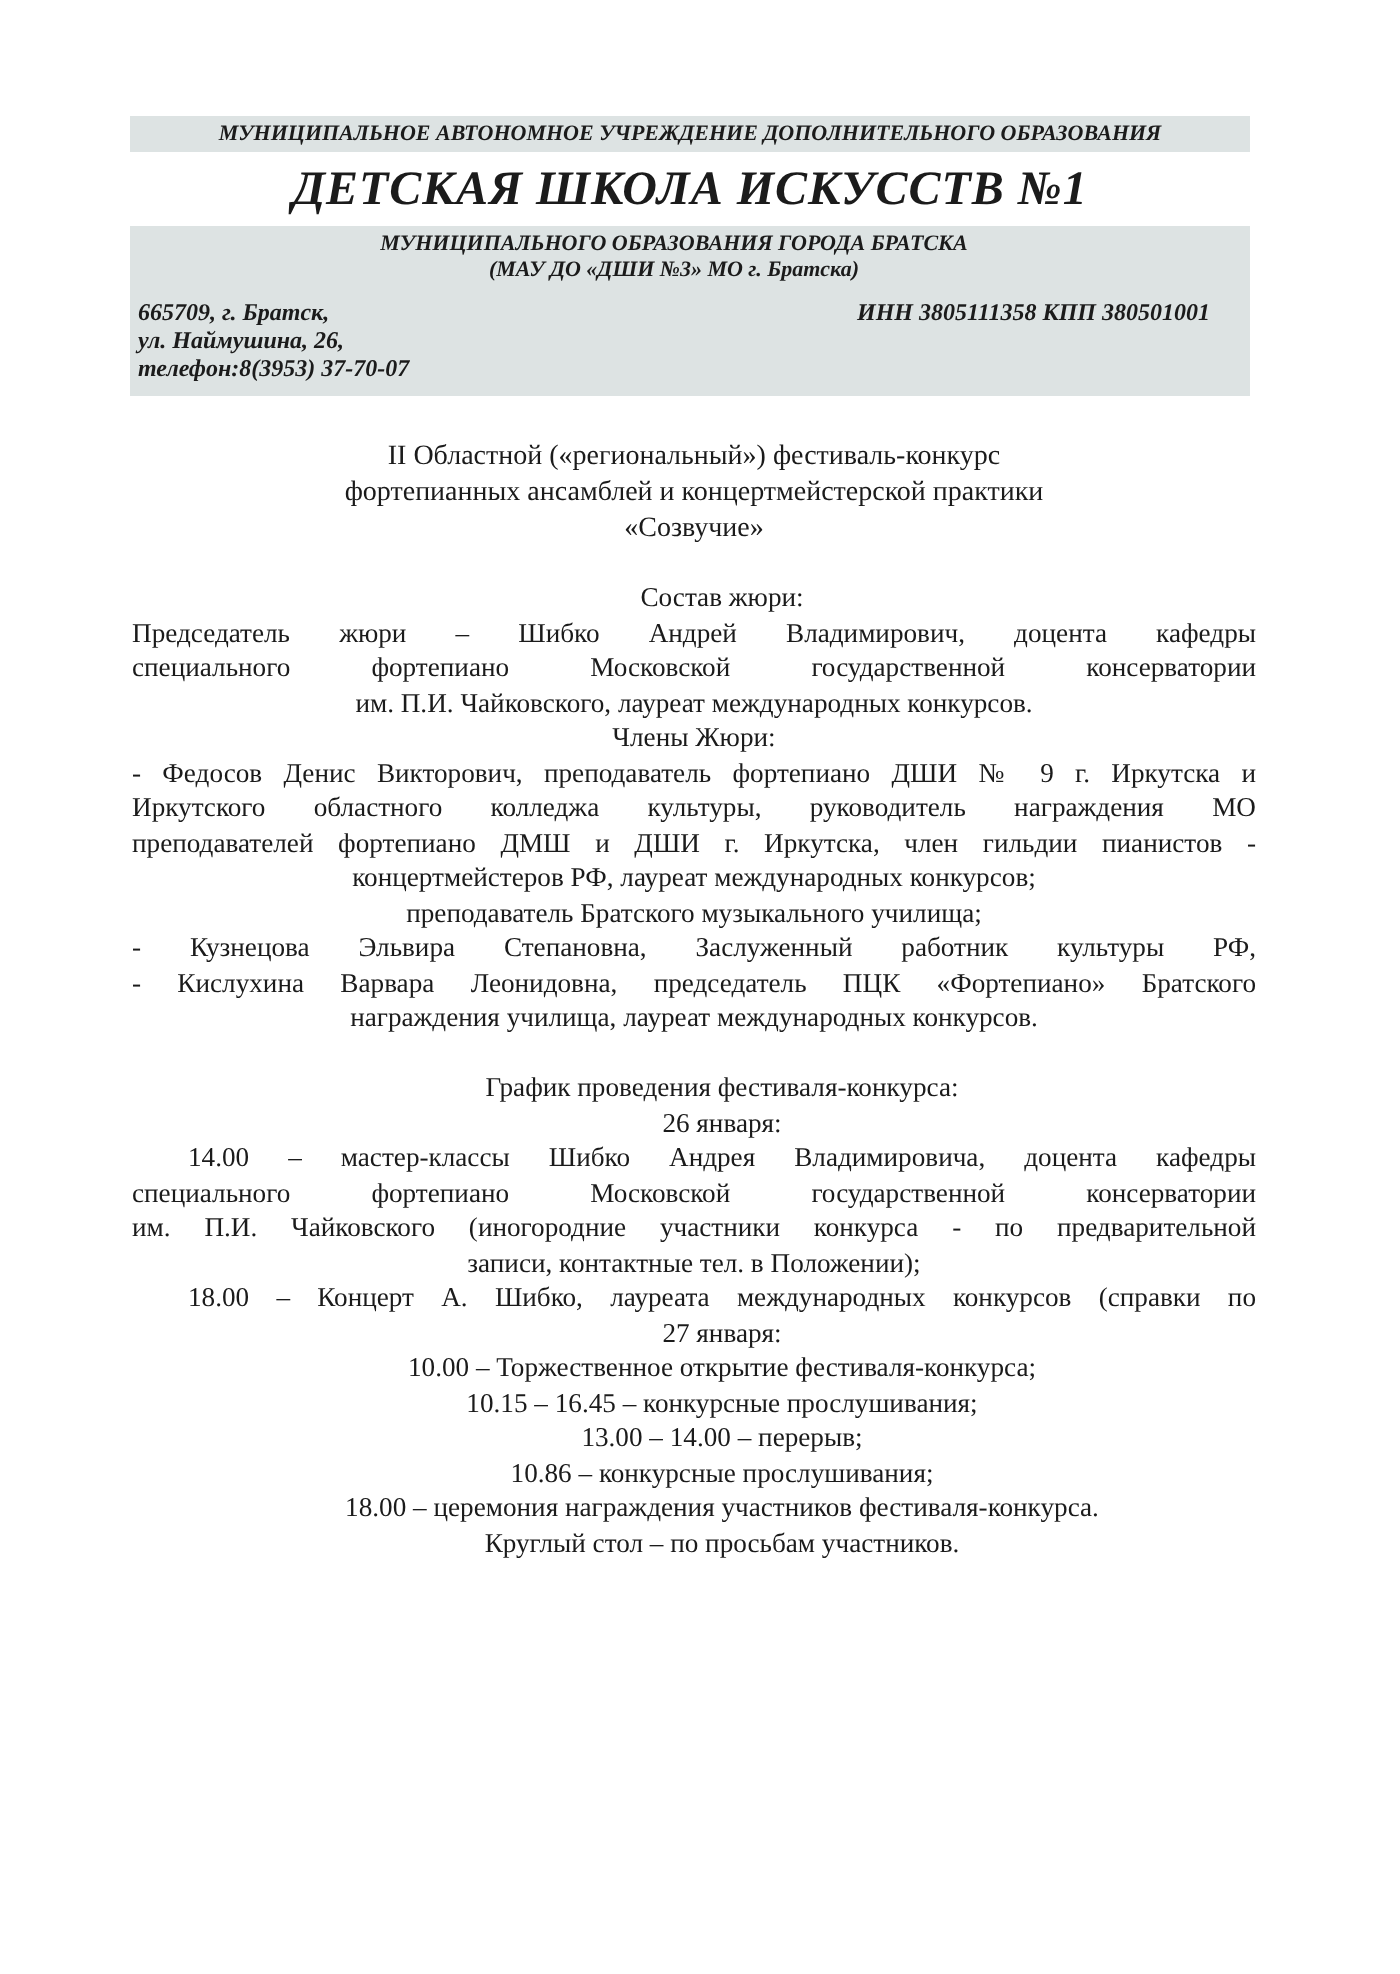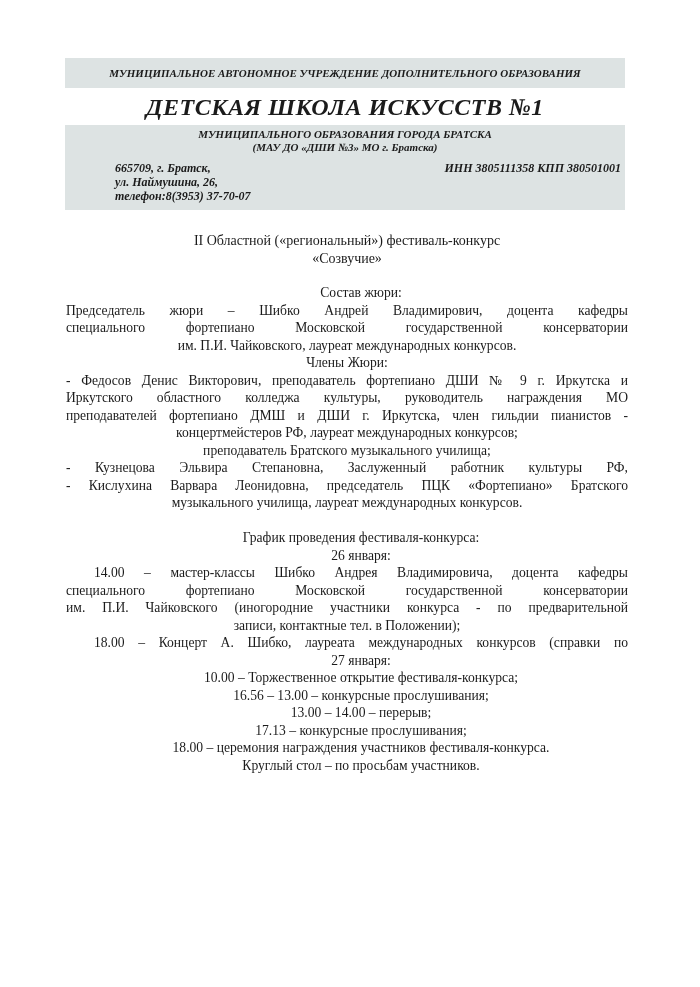--- a/index.html
+++ b/index.html
@@ -19,54 +19,54 @@
 
   
   .letterhead {
     margin: 58px 0 0 65px;
     width: 560px;
   }
   .band {
     background: #dde3e3;
   }
   .band1 {
-    height: 30px;
+    height: 18px;
     display: flex; align-items: center; justify-content: center;
     font-style: italic; font-weight: bold;
     font-size: 11px; line-height: 13px;
     text-align: center;
   }
   .white-band {
     height: 37px;
     display: flex; align-items: center; justify-content: center;
     background: #ffffff;
   }
   .school-name {
     font-style: italic; font-weight: bold;
     font-size: 24px; line-height: 26px;
     letter-spacing: 0.5px;
     white-space: nowrap;
   }
   .band2 {
-    padding: 3px 4px 7px 4px;
+    padding: 3px 20px 7px 4px;
   }
   .subtitle {
     text-align: center;
     font-style: italic; font-weight: bold;
     font-size: 11px; line-height: 13px;
   }
   .contact-row {
     margin-top: 7px;
     display: flex;
     justify-content: space-between;
     align-items: flex-start;
     font-style: italic; font-weight: bold;
     font-size: 12px; line-height: 14px;
   }
-  .address div { white-space: nowrap; margin-left: 46px; }
+  .address div { white-space: nowrap; }
   .inn { white-space: nowrap; text-align: right; }
 
   
   .doc-title {
     margin: 22px 0 16px 66px;
     width: 562px;
     text-align: center;
     font-size: 14px; line-height: 18px;
   }
 
@@ -111,20 +111,21 @@
           <div>ул. Наймушина, 26,</div>
           <div>телефон:8(3953) 37-70-07</div>
         </div>
         <div class="inn">ИНН 3805111358 КПП 380501001</div>
       </div>
     </div>
   </div>
 
   <div class="doc-title">
     <div>II Областной («региональный») фестиваль-конкурс</div>
+    <div>фортепианных ансамблей и концертмейстерской практики</div>
     <div>«Созвучие»</div>
   </div>
 
   <div class="body-text" id="body-text">
       <div class="para">
         <div class="line indent">Состав жюри:</div>
       </div>
       <div class="para">
         <div class="line just">Председатель жюри – Шибко Андрей Владимирович, доцента кафедры</div>
         <div class="line just">специального фортепиано Московской государственной консерватории</div>
@@ -138,21 +139,21 @@
         <div class="line just">Иркутского областного колледжа культуры, руководитель награждения МО</div>
         <div class="line just">преподавателей фортепиано ДМШ и ДШИ г. Иркутска, член гильдии пианистов -</div>
         <div class="line">концертмейстеров РФ, лауреат международных конкурсов;</div>
       </div>
       <div class="para">
         <div class="line">преподаватель Братского музыкального училища;</div>
         <div class="line just">- Кузнецова Эльвира Степановна, Заслуженный работник культуры РФ,</div>
       </div>
       <div class="para">
         <div class="line just">- Кислухина Варвара Леонидовна, председатель ПЦК «Фортепиано» Братского</div>
-        <div class="line">музыкального училища, лауреат международных конкурсов.</div>
+        <div class="line">награждения училища, лауреат международных конкурсов.</div>
       </div>
       <div class="para blank"></div>
       <div class="para">
         <div class="line indent">График проведения фестиваля-конкурса:</div>
       </div>
       <div class="para">
         <div class="line indent">26 января:</div>
       </div>
       <div class="para">
         <div class="line just indent">14.00 – мастер-классы Шибко Андрея Владимировича, доцента кафедры</div>
@@ -163,27 +164,27 @@
       <div class="para">
         <div class="line just indent">18.00 – Концерт А. Шибко, лауреата международных конкурсов (справки по</div>
       </div>
       <div class="para">
         <div class="line indent">27 января:</div>
       </div>
       <div class="para">
         <div class="line indent">10.00 – Торжественное открытие фестиваля-конкурса;</div>
       </div>
       <div class="para">
-        <div class="line indent">16.56 – 13.00 – конкурсные прослушивания;</div>
+        <div class="line indent">10.15 – 16.45 – конкурсные прослушивания;</div>
       </div>
       <div class="para">
         <div class="line indent">13.00 – 14.00 – перерыв;</div>
       </div>
       <div class="para">
-        <div class="line indent">17.13 – конкурсные прослушивания;</div>
+        <div class="line indent">10.86 – конкурсные прослушивания;</div>
       </div>
       <div class="para">
         <div class="line indent">18.00 – церемония награждения участников фестиваля-конкурса.</div>
       </div>
       <div class="para">
         <div class="line indent">Круглый стол – по просьбам участников.</div>
       </div>
     </div>
 
 </div>

